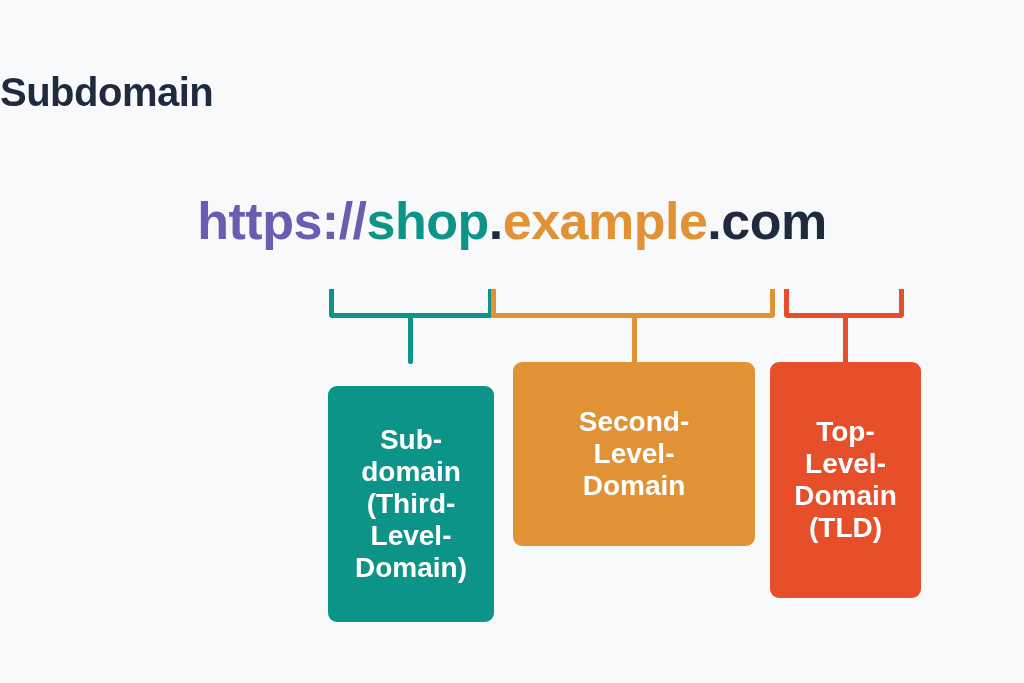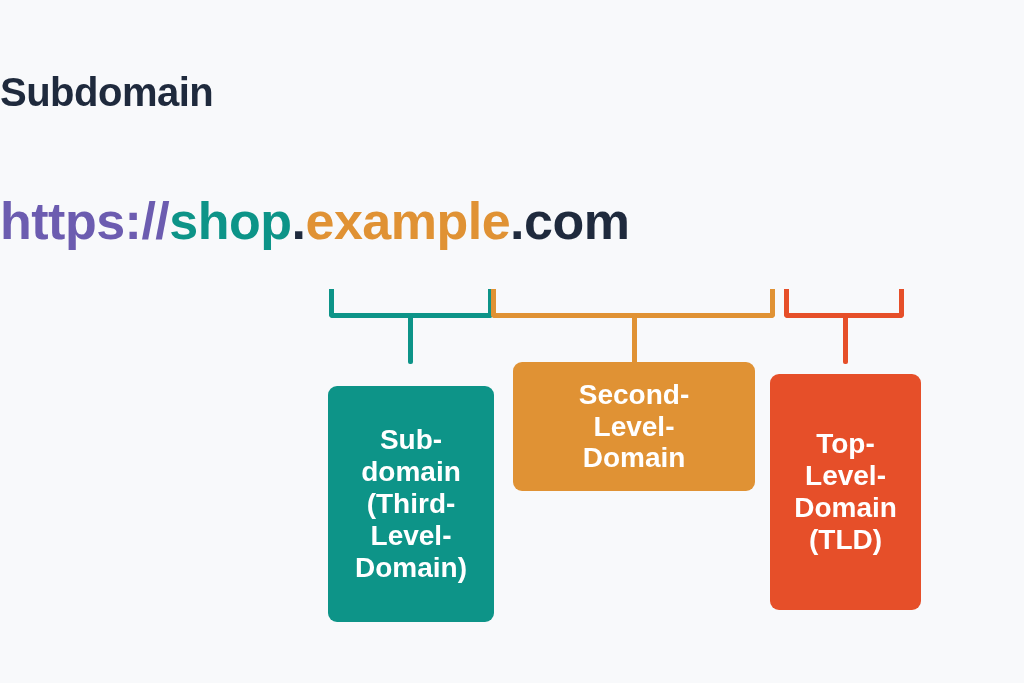--- a/index.html
+++ b/index.html
@@ -31,21 +31,21 @@
     letter-spacing: -0.5px;
     color: #1f2a3d;
   }
 
   
   .url-line {
     position: absolute;
     left: 0;
     top: 191px;
     width: 1024px;
-    text-align: left;
+    text-align: center;
     font-size: 52px;
     font-weight: bold;
     letter-spacing: -0.5px;
     white-space: nowrap;
   }
   .url-line span { display: inline; }
   .seg-protocol { color: #6c5cb0; }
   .seg-sub      { color: #0d9488; }
   .seg-dot      { color: #1f2a3d; }
   .seg-sld      { color: #e09234; }
@@ -105,29 +105,28 @@
     background: #6c5cb0;
     font-size: 27px;
   }
   .box-sub {
     left: 328px; top: 362px; width: 166px; height: 236px;
     background: #0d9488;
     font-size: 28px;
     margin-top: 24px;
   }
   .box-sld {
-    left: 513px; top: 362px; width: 242px; height: 129px;
+    left: 513px; top: 362px; width: 242px; height: 184px;
     background: #e09234;
     font-size: 28px;
   }
   .box-tld {
     left: 770px; top: 362px; width: 151px; height: 236px;
     background: #e64f29;
     font-size: 28px;
-    margin-top: 12px;
   }
 </style>
 </head>
 <body>
 
 <div id="stage">
 
   <div class="title">Subdomain</div>
 
   <div class="url-line">

